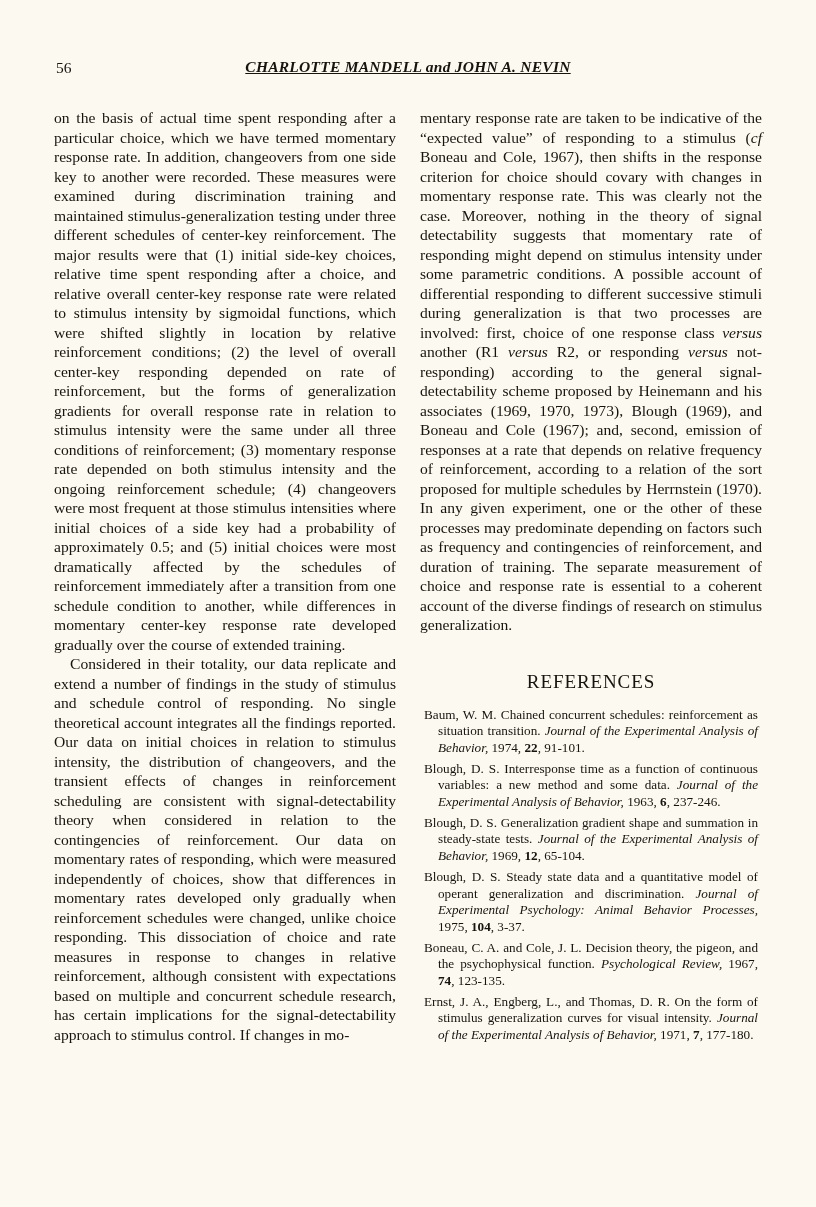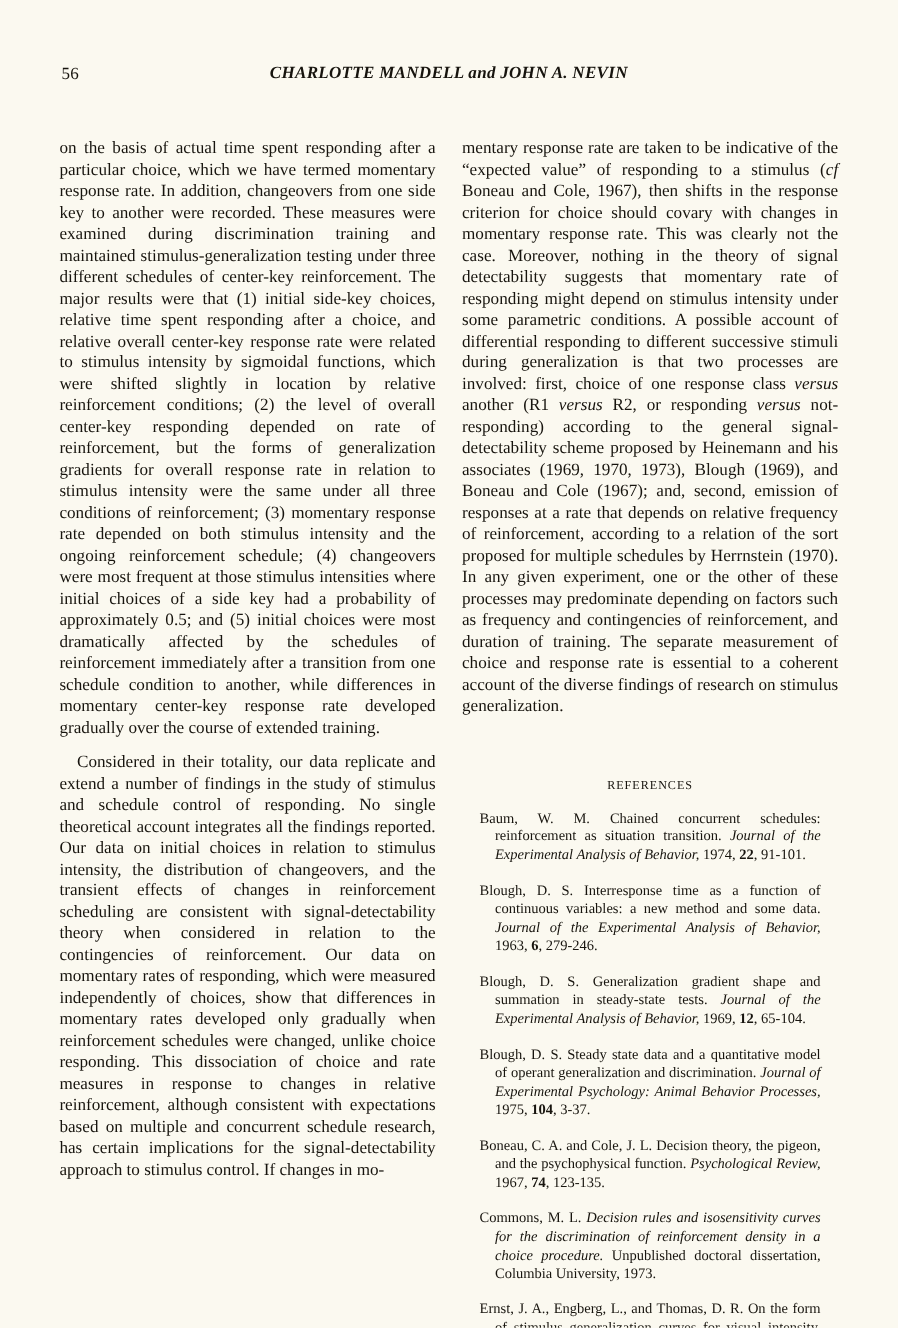--- a/index.html
+++ b/index.html
@@ -13,61 +13,62 @@
   }
   .page {
     box-sizing: border-box;
     width: 816px;
     height: 1207px;
     padding: 58px 54px 40px 54px;
   }
   .header {
     position: relative;
     height: 22px;
-    margin-bottom: 45px;
+    margin-bottom: 28px;
   }
   .pagenum {
     position: absolute;
     left: 2px;
     top: 1px;
     font-size: 15.5px;
   }
   .running-head {
     display: block;
     text-align: center;
     font-size: 15.5px;
     font-weight: bold;
     font-style: italic;
     letter-spacing: 0.25px;
+    text-decoration: underline;
   }
   .columns {
     display: flex;
     gap: 24px;
   }
   .col { width: 342px; }
   p.body-para {
     margin: 0;
     font-size: 15.6px;
     line-height: 19.5px;
     text-align: justify;
     hyphens: auto;
     -webkit-hyphens: auto;
   }
-  p.body-para.indent { text-indent: 16px; margin-top: 12px; }
+  p.body-para.indent { text-indent: 16px; }
   .it { font-style: italic; }
   .bd { font-weight: bold; }
   h2.refs-title {
-    margin: 56px 0 14px 0;
+    margin: 36px 0 14px 0;
     text-align: center;
-    font-size: 11px;
+    font-size: 19px;
     font-weight: normal;
     letter-spacing: 0.9px;
   }
   p.ref {
-    margin: 16px;
+    margin: 4px;
     font-size: 13.2px;
     line-height: 16.7px;
     text-align: justify;
     hyphens: auto;
     -webkit-hyphens: auto;
     padding-left: 14px;
     text-indent: -14px;
   }
 </style>
 </head>
@@ -83,22 +84,21 @@
         <p class="body-para"><span>on the basis of actual time spent responding after a particular choice, which we have termed momentary response rate. In addition, changeovers from one side key to another were recorded. These measures were examined during discrimination training and maintained stimulus-generalization testing under three different schedules of center-key reinforcement. The major results were that (1) initial side-key choices, relative time spent responding after a choice, and relative overall center-key response rate were related to stimulus intensity by sigmoidal functions, which were shifted slightly in location by relative reinforcement conditions; (2) the level of overall center-key responding depended on rate of reinforcement, but the forms of generalization gradients for overall response rate in relation to stimulus intensity were the same under all three conditions of reinforcement; (3) momentary response rate depended on both stimulus intensity and the ongoing reinforcement schedule; (4) changeovers were most frequent at those stimulus intensities where initial choices of a side key had a probability of approximately 0.5; and (5) initial choices were most dramatically affected by the schedules of reinforcement immediately after a transition from one schedule condition to another, while differences in momentary center-key response rate developed gradually over the course of extended training.</span></p>
         <p class="body-para indent"><span>Considered in their totality, our data replicate and extend a number of findings in the study of stimulus and schedule control of responding. No single theoretical account integrates all the findings reported. Our data on initial choices in relation to stimulus intensity, the distribution of changeovers, and the transient effects of changes in reinforcement scheduling are consistent with signal-detectability theory when considered in relation to the contingencies of reinforcement. Our data on momentary rates of responding, which were measured independently of choices, show that differences in momentary rates developed only gradually when reinforcement schedules were changed, unlike choice responding. This dissociation of choice and rate measures in response to changes in relative reinforcement, although consistent with expectations based on multiple and concurrent schedule research, has certain implications for the signal-detectability approach to stimulus control. If changes in mo-</span></p>
       </div>
     <div class="col">
       <div id="right-paras">
           <p class="body-para"><span>mentary response rate are taken to be indicative of the “expected value” of responding to a stimulus (</span><span class="it">cf</span><span> Boneau and Cole, 1967), then shifts in the response criterion for choice should covary with changes in momentary response rate. This was clearly not the case. Moreover, nothing in the theory of signal detectability suggests that momentary rate of responding might depend on stimulus intensity under some parametric conditions. A possible account of differential responding to different successive stimuli during generalization is that two processes are involved: first, choice of one response class </span><span class="it">versus</span><span> another (R1 </span><span class="it">versus</span><span> R2, or responding </span><span class="it">versus</span><span> not-responding) according to the general signal-detectability scheme proposed by Heinemann and his associates (1969, 1970, 1973), Blough (1969), and Boneau and Cole (1967); and, second, emission of responses at a rate that depends on relative frequency of reinforcement, according to a relation of the sort proposed for multiple schedules by Herrnstein (1970). In any given experiment, one or the other of these processes may predominate depending on factors such as frequency and contingencies of reinforcement, and duration of training. The separate measurement of choice and response rate is essential to a coherent account of the diverse findings of research on stimulus generalization.</span></p>
         </div>
       <h2 class="refs-title">REFERENCES</h2>
       <div id="refs-list">
           <p class="ref"><span>Baum, W. M. Chained concurrent schedules: reinforcement as situation transition. </span><span class="it">Journal of the Experimental Analysis of Behavior,</span><span> 1974, </span><span class="bd">22</span><span>, 91-101.</span></p>
-          <p class="ref"><span>Blough, D. S. Interresponse time as a function of continuous variables: a new method and some data. </span><span class="it">Journal of the Experimental Analysis of Behavior,</span><span> 1963, </span><span class="bd">6</span><span>, 279-246.</span></p>
+          <p class="ref"><span>Blough, D. S. Interresponse time as a function of continuous variables: a new method and some data. </span><span class="it">Journal of the Experimental Analysis of Behavior,</span><span> 1963, </span><span class="bd">6</span><span>, 237-246.</span></p>
           <p class="ref"><span>Blough, D. S. Generalization gradient shape and summation in steady-state tests. </span><span class="it">Journal of the Experimental Analysis of Behavior,</span><span> 1969, </span><span class="bd">12</span><span>, 65-104.</span></p>
           <p class="ref"><span>Blough, D. S. Steady state data and a quantitative model of operant generalization and discrimination. </span><span class="it">Journal of Experimental Psychology: Animal Behavior Processes,</span><span> 1975, </span><span class="bd">104</span><span>, 3-37.</span></p>
           <p class="ref"><span>Boneau, C. A. and Cole, J. L. Decision theory, the pigeon, and the psychophysical function. </span><span class="it">Psychological Review,</span><span> 1967, </span><span class="bd">74</span><span>, 123-135.</span></p>
-          <p class="ref"><span>Commons, M. L. </span><span class="it">Decision rules and isosensitivity curves for the discrimination of reinforcement density in a choice procedure.</span><span> Unpublished doctoral dissertation, Columbia University, 1973.</span></p>
           <p class="ref"><span>Ernst, J. A., Engberg, L., and Thomas, D. R. On the form of stimulus generalization curves for visual intensity. </span><span class="it">Journal of the Experimental Analysis of Behavior,</span><span> 1971, </span><span class="bd">7</span><span>, 177-180.</span></p>
         </div>
     </div>
   </div>
 </div>
 
 </body></html>

